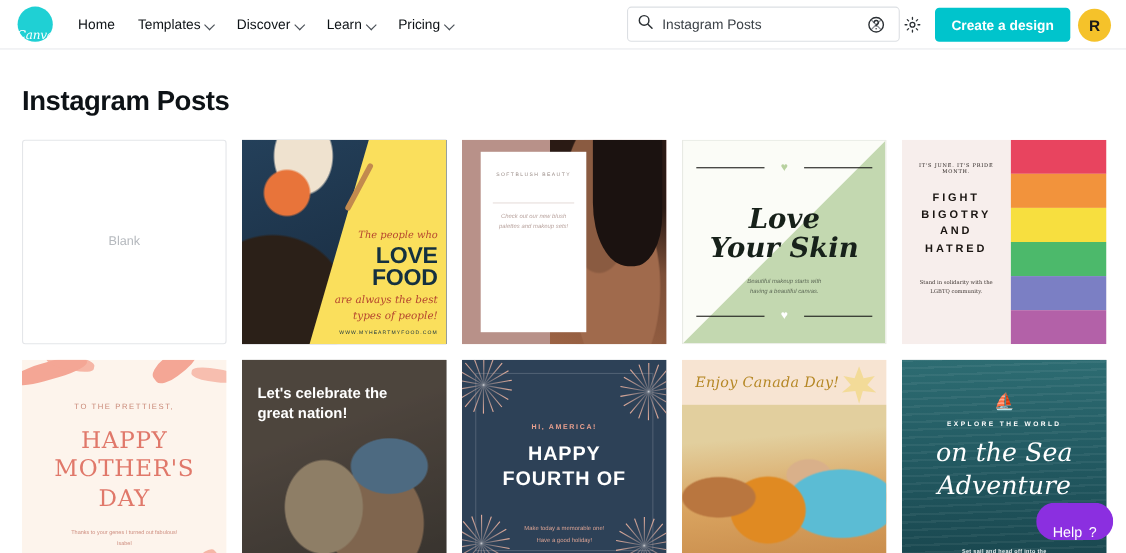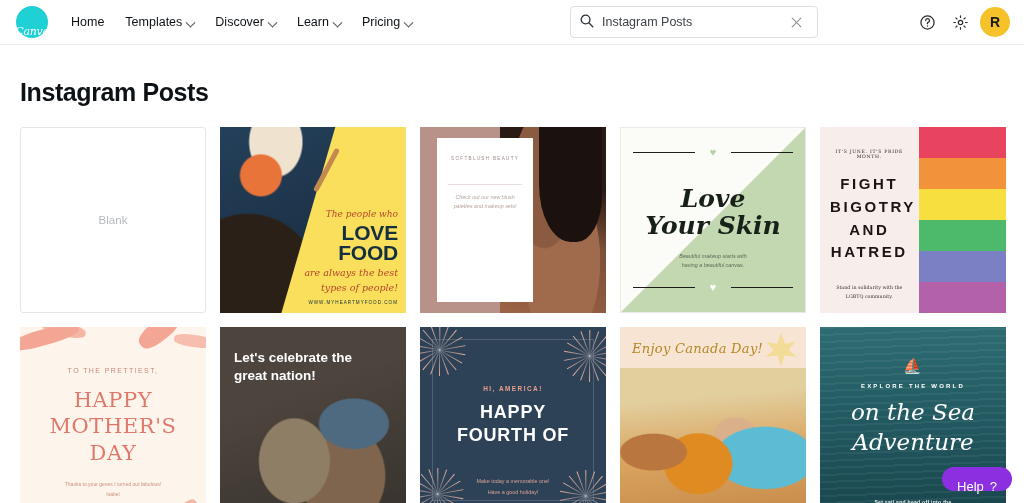--- a/index.html
+++ b/index.html
@@ -218,21 +218,21 @@
   
   .c-pride { background: #f7eeec; }
   .c-pride .bars { position: absolute; right: 0; top: 0; width: 47%; height: 100%; display: flex; flex-direction: column; }
   .c-pride .bars > div { flex: 1; }
   .c-pride .left {
     position: absolute; left: 0; top: 0; width: 53%; height: 100%;
     padding: 22px 10px 0; text-align: center;
   }
   .c-pride .p1 { font-family:"DejaVu Serif",serif; font-size: 4.6px; letter-spacing: 0.7px; color: #2a2320; }
   .c-pride .p2 {
-    font-size: 15px; font-weight: bold; letter-spacing: 2.6px;
+    font-size: 10px; font-weight: bold; letter-spacing: 2.6px;
     color: #1a1512; line-height: 1.52; margin-top: 14px;
   }
   .c-pride .p3 {
     font-family:"DejaVu Serif",serif; font-size: 4.8px; color: #3a322e;
     line-height: 1.8; margin-top: 20px;
   }
 
   
   .c-mom { background: #fdf4ec; }
   .c-mom .brush {
@@ -337,23 +337,23 @@
     font-size: 23px; line-height: 1.32;
   }
   .c-sea .s3 {
     position: absolute; left: 0; right: 0; bottom: 8px; text-align: center;
     color: #e6eff0; font-size: 5px; font-weight: bold; letter-spacing: 0.3px;
   }
 
   
   .help-btn {
     position: fixed; right: 12px; bottom: 12px;
-    height: 20px; padding: 12px 15px; border-radius: 17px;
+    height: 34px; padding: 0 15px; border-radius: 17px;
     background: #8b2fe0; color: #fff;
-    display: flex; align-items: flex-start; gap: 6px;
+    display: flex; align-items: flex-end; gap: 6px;
     font-size: 13px; cursor: pointer; border: none;
     font-family: "Liberation Sans", sans-serif;
     z-index: 50;
   }
 </style>
 </head>
 <body>
 
 <div class="header">
 
@@ -406,20 +406,21 @@
         <path d="M9.4 9.2a2.7 2.7 0 1 1 3.4 2.6c-.6.2-.9.7-.9 1.3v.6" stroke-linecap="round"></path>
         <circle cx="12" cy="17" r="0.95" fill="#2b3034" stroke="none"></circle>
       </svg>
     </span>
     <span class="icon-btn">
       <svg width="17" height="17" viewBox="0 0 24 24" fill="none" stroke="#2b3034" stroke-width="1.7">
         <circle cx="12" cy="12" r="3.1"></circle>
         <path d="M12 2.6v2.3M12 19.1v2.3M21.4 12h-2.3M4.9 12H2.6M18.6 5.4l-1.6 1.6M7 17l-1.6 1.6M18.6 18.6L17 17M7 7L5.4 5.4" stroke-linecap="round"></path>
       </svg>
     </span>
+    <button class="cta">Create a design</button>
     <div class="avatar">R</div>
   </div>
 </div>
 
 <h1 class="page-title">Instagram Posts</h1>
 
 <div class="grid">
 
   <div class="card card-blank">
     <span>Blank</span>

